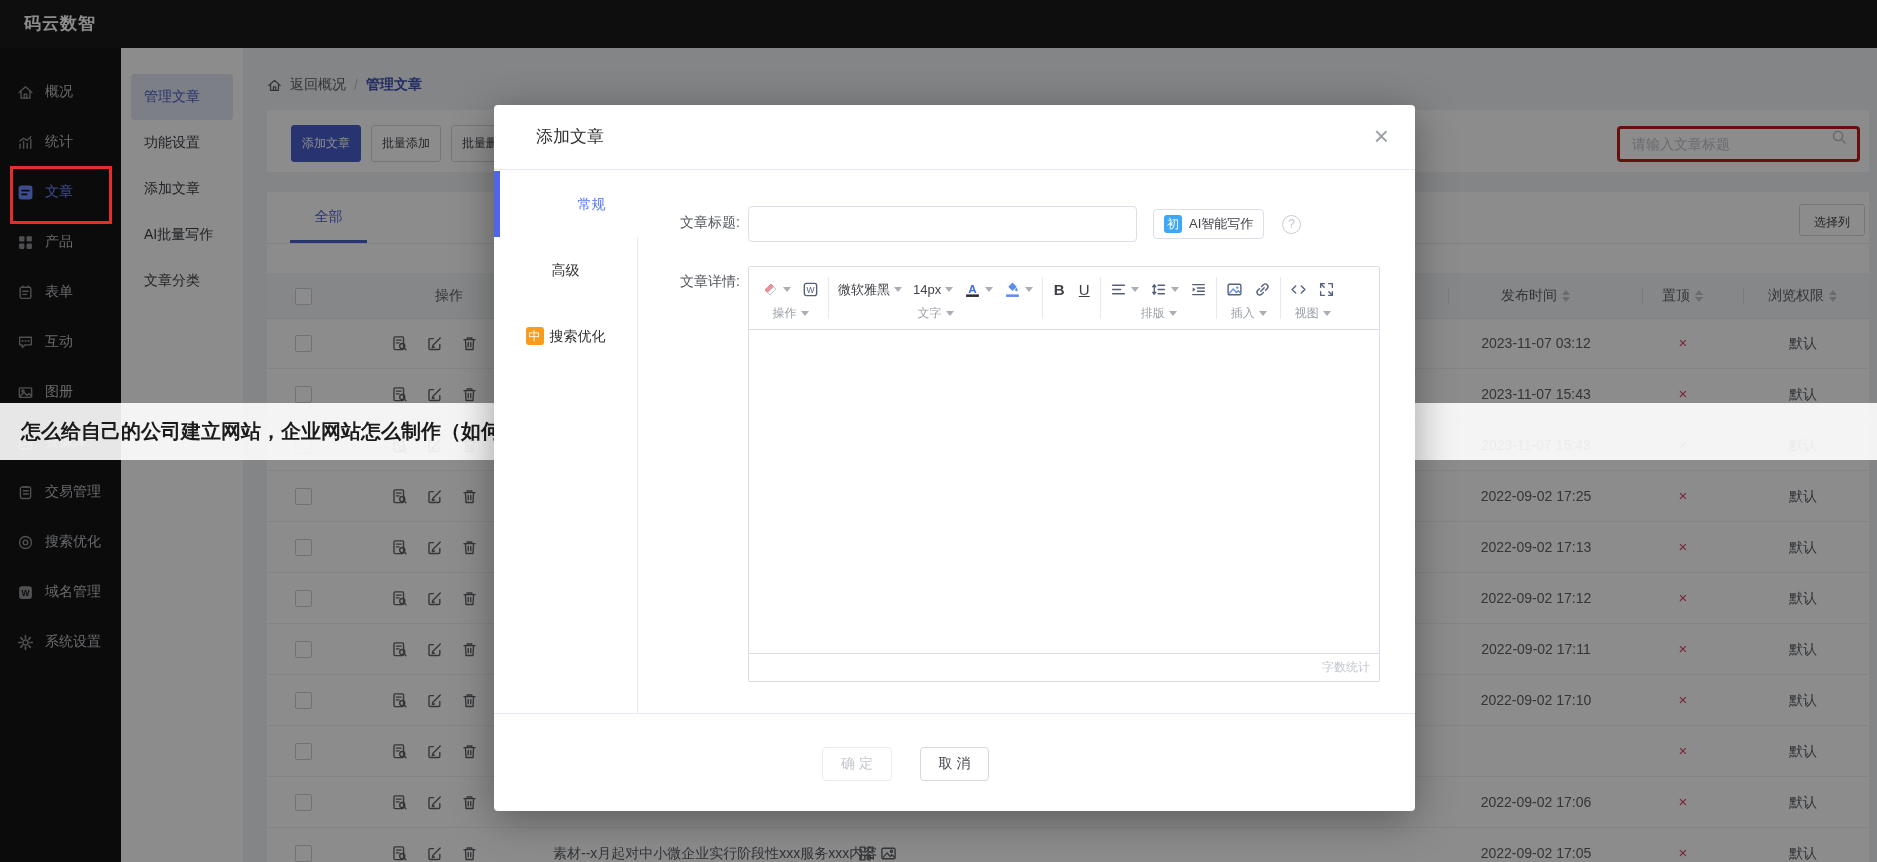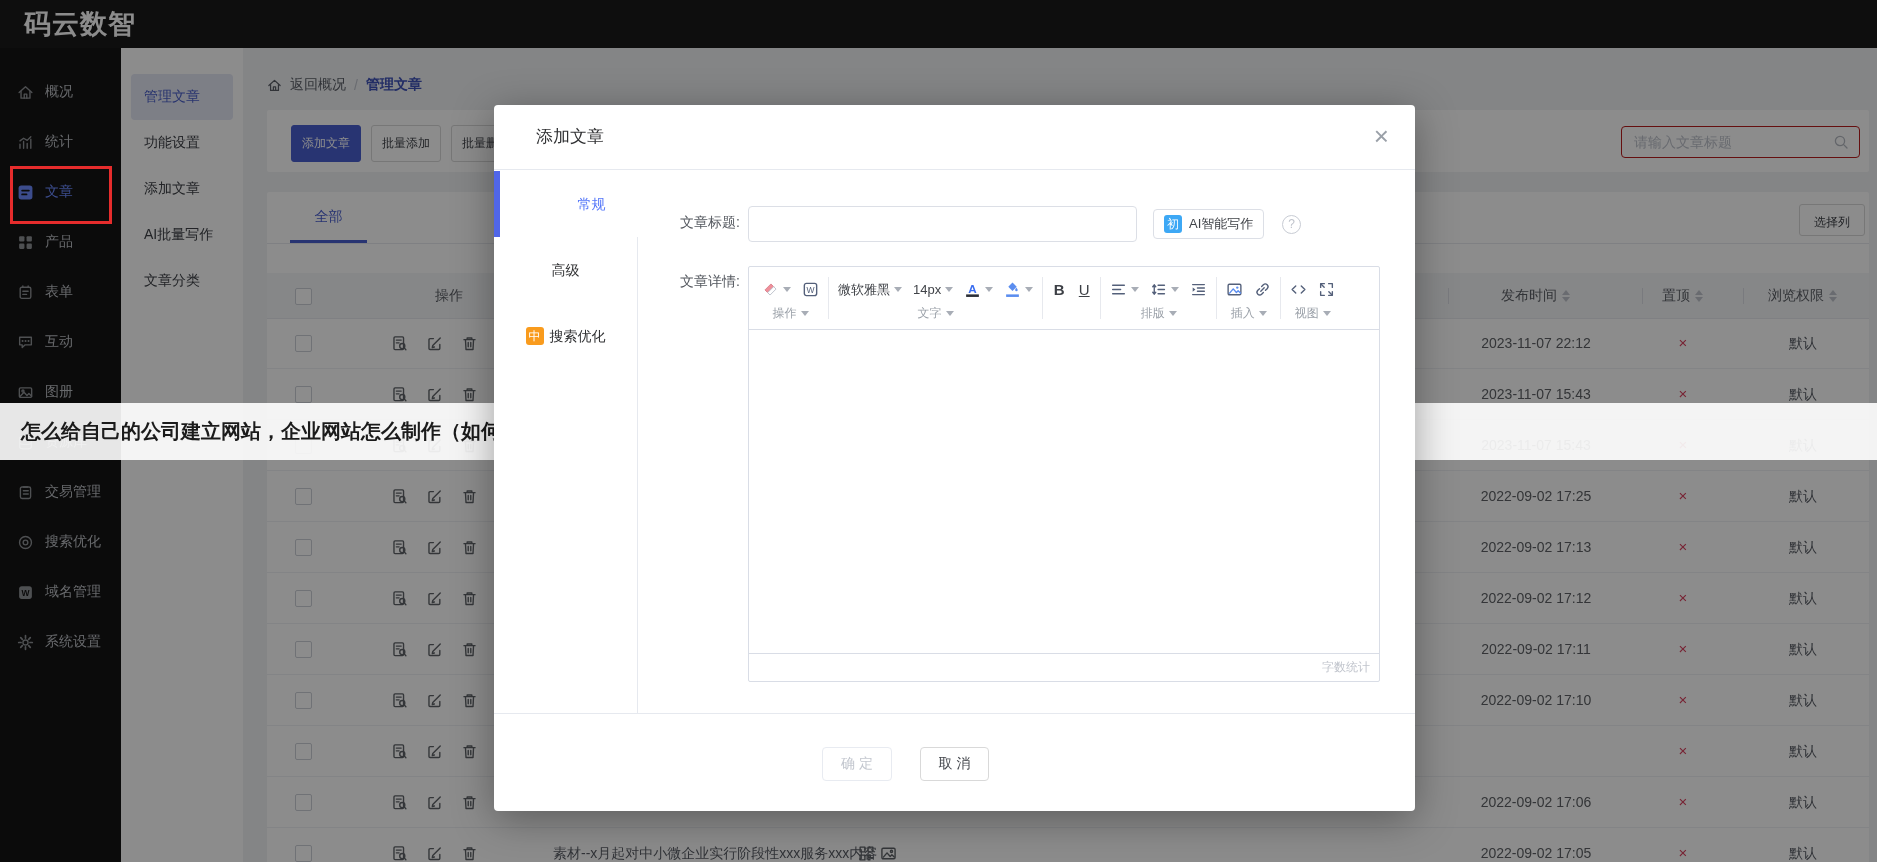--- a/index.html
+++ b/index.html
@@ -1,42 +1,42 @@
 <!DOCTYPE html>
 <html><head>
 <meta charset="utf-8">
 <style>
   html,body{margin:0;padding:0;}
   body{width:1877px;height:862px;overflow:hidden;position:relative;
        font-family:"Liberation Sans","DejaVu Sans",sans-serif;background:#f0f2f5;}
   svg{display:block;}
   
   #topbar{position:absolute;left:0;top:0;width:100%;height:48px;background:#1a1a1a;z-index:5;}
-  #topbar .logo{color:#fff;font-size:27px;font-weight:bold;line-height:48px;padding-left:24px;letter-spacing:1px;}
+  #topbar .logo{color:#fff;font-size:17px;font-weight:bold;line-height:48px;padding-left:24px;letter-spacing:1px;}
   
   #sidebar{position:absolute;left:0;top:48px;bottom:0;width:121px;background:#141414;z-index:4;padding-top:19px;box-sizing:border-box;}
   .side-item{height:50px;display:flex;align-items:center;padding-left:17px;gap:11px;color:#bcbfc4;font-size:14px;cursor:pointer;}
   .side-item .icn{width:17px;height:17px;color:#8f9296;flex:0 0 auto;}
   .side-item.active{color:#6d8bff;}
   .side-item.active .icn{color:#6d8bff;}
   
   #submenu{position:absolute;left:121px;top:48px;bottom:0;width:122px;background:#ffffff;z-index:4;padding-top:26px;box-sizing:border-box;}
   .sub-item{height:46px;margin:0 10px;display:flex;align-items:center;padding-left:13px;font-size:14px;color:#3e4147;border-radius:4px;cursor:pointer;}
   .sub-item.active{background:#e3e7f5;color:#4a5fc8;}
   
   #content{position:absolute;left:243px;top:48px;right:0;bottom:0;background:#f0f2f5;overflow:hidden;}
   #breadcrumb{position:absolute;left:24px;top:28px;display:flex;align-items:center;gap:8px;font-size:14px;color:#5a5e66;}
   #breadcrumb .icn{width:15px;height:15px;color:#5a5e66;}
   #breadcrumb .cur{color:#3f52b8;font-weight:bold;}
   .card{background:#fff;border-radius:2px;position:absolute;left:24px;right:8px;}
   #card-actions{top:62px;height:62px;}
   .btn{display:inline-block;box-sizing:border-box;font-size:12px;padding:9px 10px;border:1px solid #d9d9d9;border-radius:3px;background:#fff;color:#3e4147;cursor:pointer;font-family:inherit;}
   .btn.primary{background:#4a5fd0;border-color:#4a5fd0;color:#fff;}
   #actions-left{position:absolute;left:24px;top:15px;display:flex;gap:10px;}
-  #search-box{position:absolute;right:9px;top:16px;width:237px;height:30px;border:1px solid #b91c1c;border-radius:4px;background:#fff;display:flex;align-items:center;}
+  #search-box{position:absolute;right:9px;top:16px;width:237px;height:30px;border:3px solid #b91c1c;border-radius:4px;background:#fff;display:flex;}
   #search-box input{border:none;outline:none;flex:1;font-size:14px;color:#333;padding:0 6px 0 12px;background:transparent;font-family:inherit;}
   #search-box input::placeholder{color:#bfc3cc;}
   #search-box .icn{width:16px;height:16px;color:#b6bac2;margin-right:10px;}
   #card-table{top:144px;bottom:-12px;}
   #tabstrip{position:relative;height:51px;border-bottom:1px solid #e8eaee;}
   #tab-all{position:absolute;left:23px;top:0;width:77px;text-align:center;line-height:49px;font-size:14px;color:#4a5fd0;border-bottom:3px solid #4a5fd0;box-sizing:border-box;height:51px;cursor:pointer;}
   #select-cols{position:absolute;right:4px;top:12px;width:66px;height:32px;font-size:12px;}
   
   #thead{position:absolute;left:0;right:0;top:81px;height:45px;background:#f5f6f8;border-bottom:1px solid #e8eaee;font-size:14px;color:#5c6066;}
   #thead span.hcell{position:absolute;top:0;line-height:45px;text-align:center;}
@@ -303,21 +303,21 @@
               <path d="M9.5 9.5h2v2h-2z M12.5 12 h1.5 M9.5 13.8 h1.8" stroke-width="1.4"></path>
             </svg>
           </span>
           <span class="mediaicon" style="left: 613px;">
             <svg viewBox="0 0 16 16" width="100%" height="100%" fill="none" stroke="currentColor" stroke-width="1.3" stroke-linecap="round" stroke-linejoin="round">
               <rect x="1.8" y="3" width="12.4" height="10" rx="1.2"></rect>
               <circle cx="10.8" cy="6" r="1"></circle>
               <path d="M3.2 11.4 l3.4-4 3 3.4 1.6-1.6 2.2 2.2"></path>
             </svg>
           </span>
-          <span class="tcell c-date">2023-11-07 22:12</span>
+          <span class="tcell c-date">2023-11-07 03:12</span>
           <span class="tcell c-top">×</span>
           <span class="tcell c-perm">默认</span>
         </div>
         <div class="trow">
           <span class="cbx"></span>
           <span class="opicon" style="left: 124px;">
             <svg viewBox="0 0 16 16" width="100%" height="100%" fill="none" stroke="currentColor" stroke-width="1.3" stroke-linecap="round" stroke-linejoin="round">
               <rect x="2.8" y="1.8" width="9" height="12" rx="1"></rect>
               <path d="M5 4.8 h4.6 M5 7.4 h2.6"></path>
               <circle cx="10.6" cy="10.4" r="2.4"></circle>

